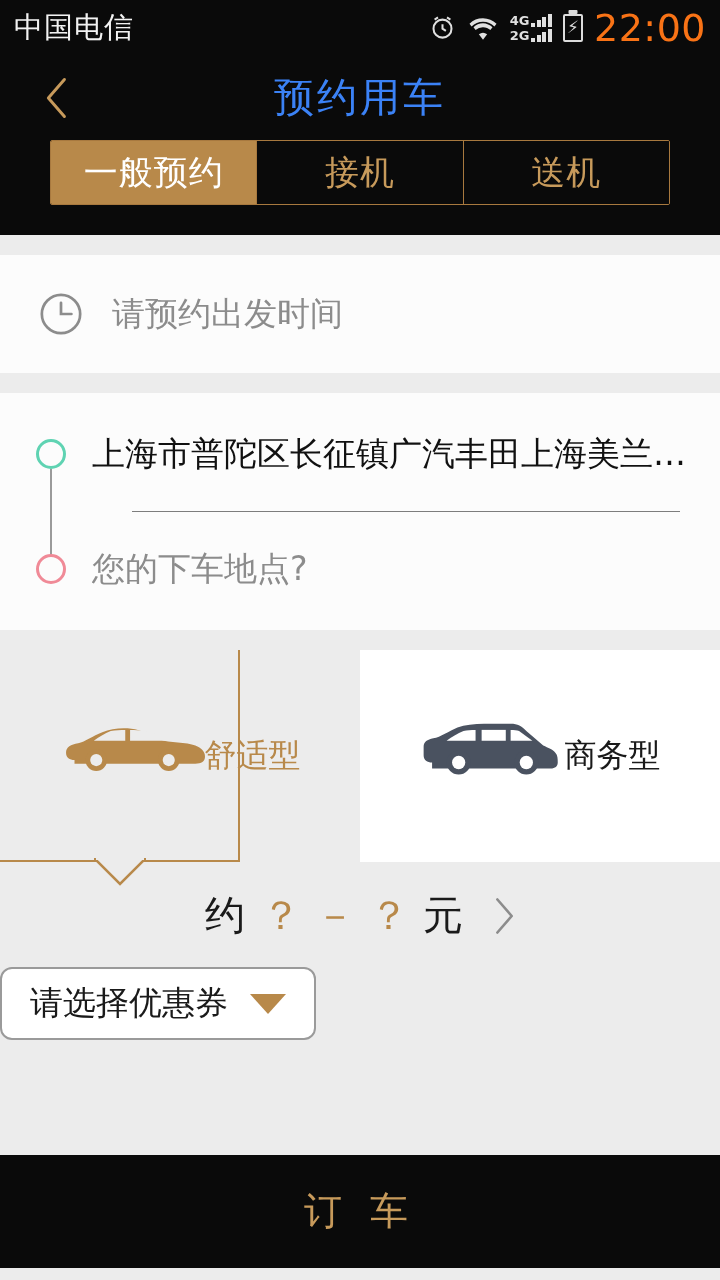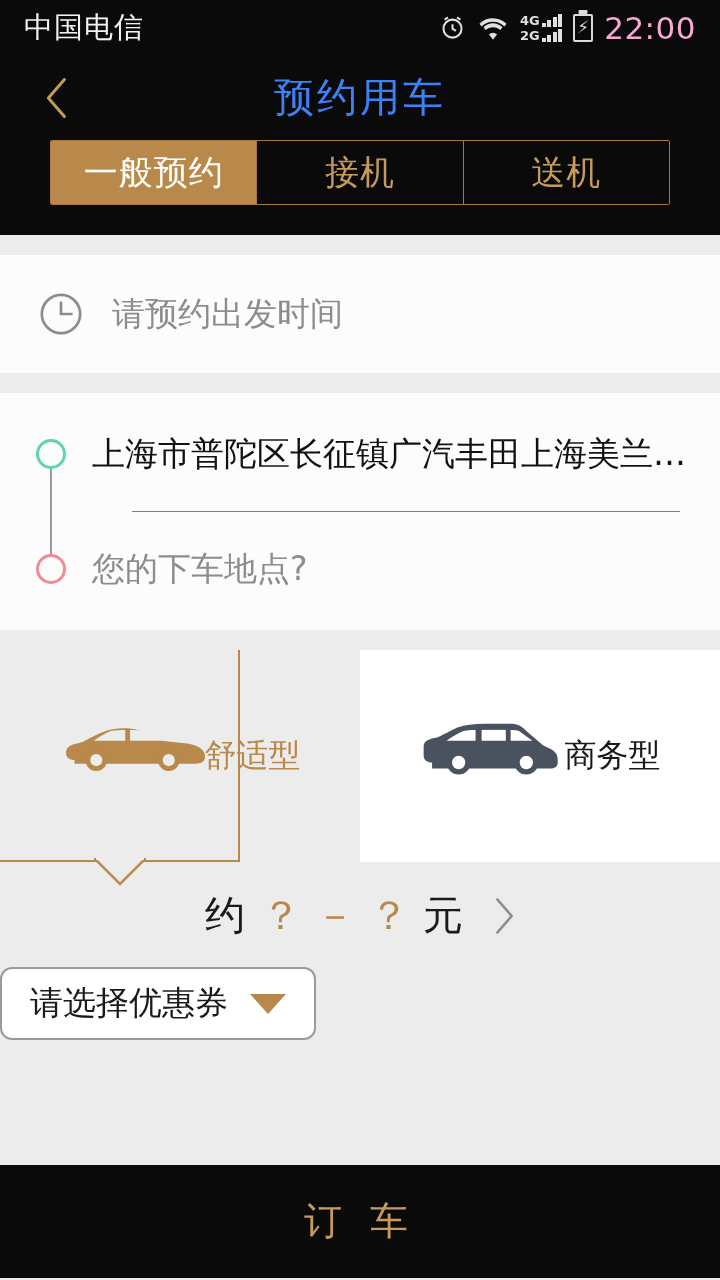--- a/index.html
+++ b/index.html
@@ -6,40 +6,40 @@
   html, body {
     width:720px; height:1280px;
     font-family:"DejaVu Sans","Liberation Sans",sans-serif;
     background:#ececec; overflow:hidden;
   }
   .phone { position:relative; width:720px; height:1280px; background:#ececec; }
 
   
   .statusbar {
     height:55px; background:#0a0a0a; display:flex; align-items:center;
-    padding:0 24px; color:#e8e8e8;justify-content:flex-end;
+    padding:0 14px; color:#e8e8e8;justify-content:flex-end;
   }
   .carrier { font-size:29px; color:#f2f2f2; letter-spacing:1px; }
   .status-right { margin-left:auto; display:flex; align-items:center; gap:11px; }
   .sb-icon { display:flex; align-items:center; }
   .clock-alarm { width:27px; height:27px; }
   .wifi-ico { width:32px; height:26px; }
   .sig-wrap { display:flex; align-items:center; gap:2px; }
   .sig-col { display:flex; flex-direction:column; justify-content:center; gap:2px;
              font-size:13px; line-height:13px; color:#e0e0e0; font-weight:bold; }
   .bars { display:flex; align-items:flex-end; gap:1.5px; height:13px; }
   .bars i { width:4px; background:#e0e0e0; display:block; }
   .bars i:nth-child(1){height:4px}.bars i:nth-child(2){height:7px}
   .bars i:nth-child(3){height:10px}.bars i:nth-child(4){height:13px}
   .batt { position:relative; width:20px; height:28px; border:2.5px solid #dcdcdc;
           border-radius:2px; display:flex; align-items:center; justify-content:center; }
   .batt:before { content:""; position:absolute; top:-6px; left:50%; transform:translateX(-50%);
                  width:9px; height:4px; background:#dcdcdc; border-radius:1px; }
   .bolt { font-size:17px; color:#dcdcdc; line-height:1; }
-  .time { font-size:31px; color:#f9a8d4; letter-spacing:0.5px; }
+  .time { font-size:38px; color:#f97316; letter-spacing:0.5px; }
 
   
   .titlebar { height:85px; background:#0a0a0a; position:relative;
               display:flex; align-items:center; justify-content:center; }
   .back-btn { position:absolute; left:22px; top:0; bottom:0; width:70px;
               display:flex; align-items:center; justify-content:center; }
   .chev-left { width:26px; height:42px; }
   .page-title { font-size:40px; color:#3b82f6; letter-spacing:3px; }
 
   
@@ -94,21 +94,21 @@
   .chev-right { width:22px; height:38px; margin-left:14px; }
 
   .coupon-wrap { display:flex; margin-top:24px; }
   .coupon { display:flex; align-items:center; gap:22px; background:#ffffff;
             border:2px solid #9a9a9a; border-radius:12px; padding:12px 28px; }
   .coupon-label { font-size:33px; color:#1a1a1a; }
   .caret { width:0; height:0; border-left:18px solid transparent;
            border-right:18px solid transparent; border-top:20px solid #b8894a; }
 
   
-  .bottom-bar { position:absolute; left:0; bottom:2px; width:720px; height:113px;
+  .bottom-bar { position:absolute; left:0; bottom:12px; width:720px; height:113px;
                 background:#0a0a0a; display:flex; align-items:center; justify-content:center; }
   .order-btn { font-size:38px; color:#c79a5b; letter-spacing:8px; }
 </style>
 </head>
 <body>
 
 <div class="phone">
 
   <div class="statusbar">
     <span class="carrier">中国电信</span>

